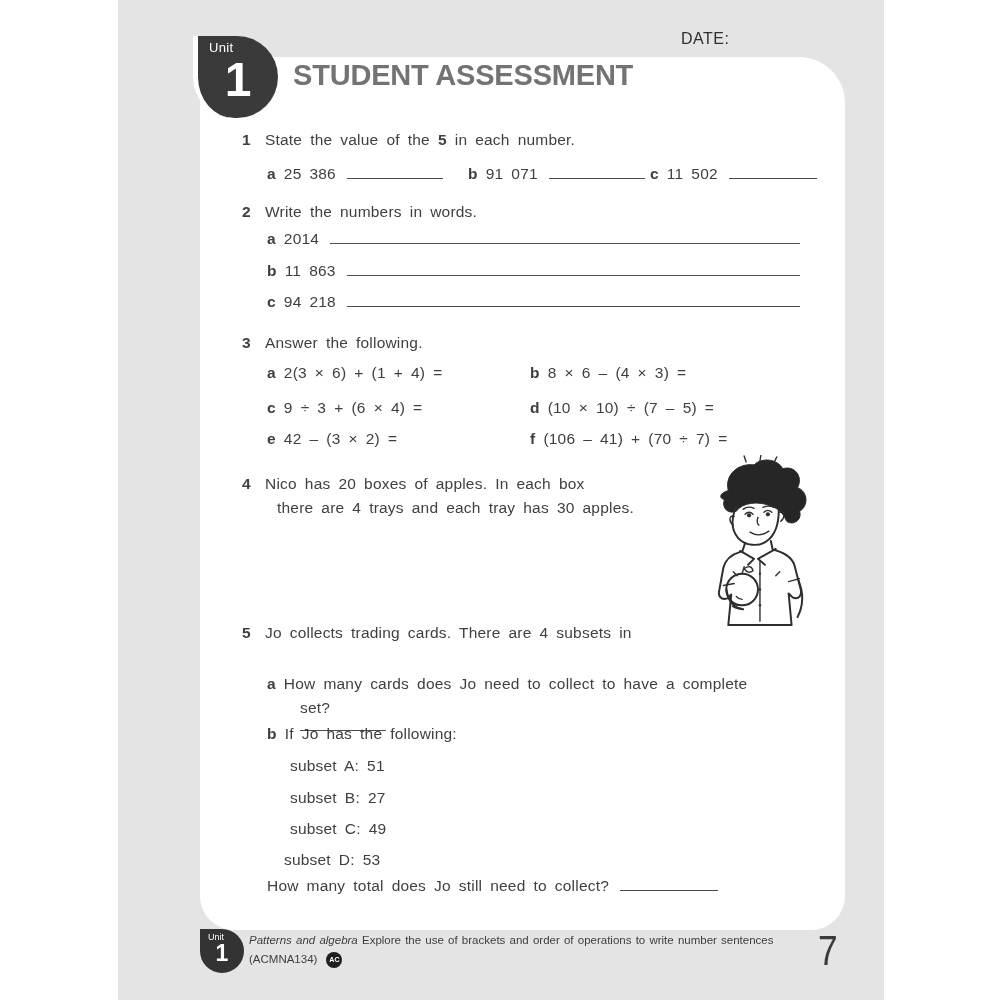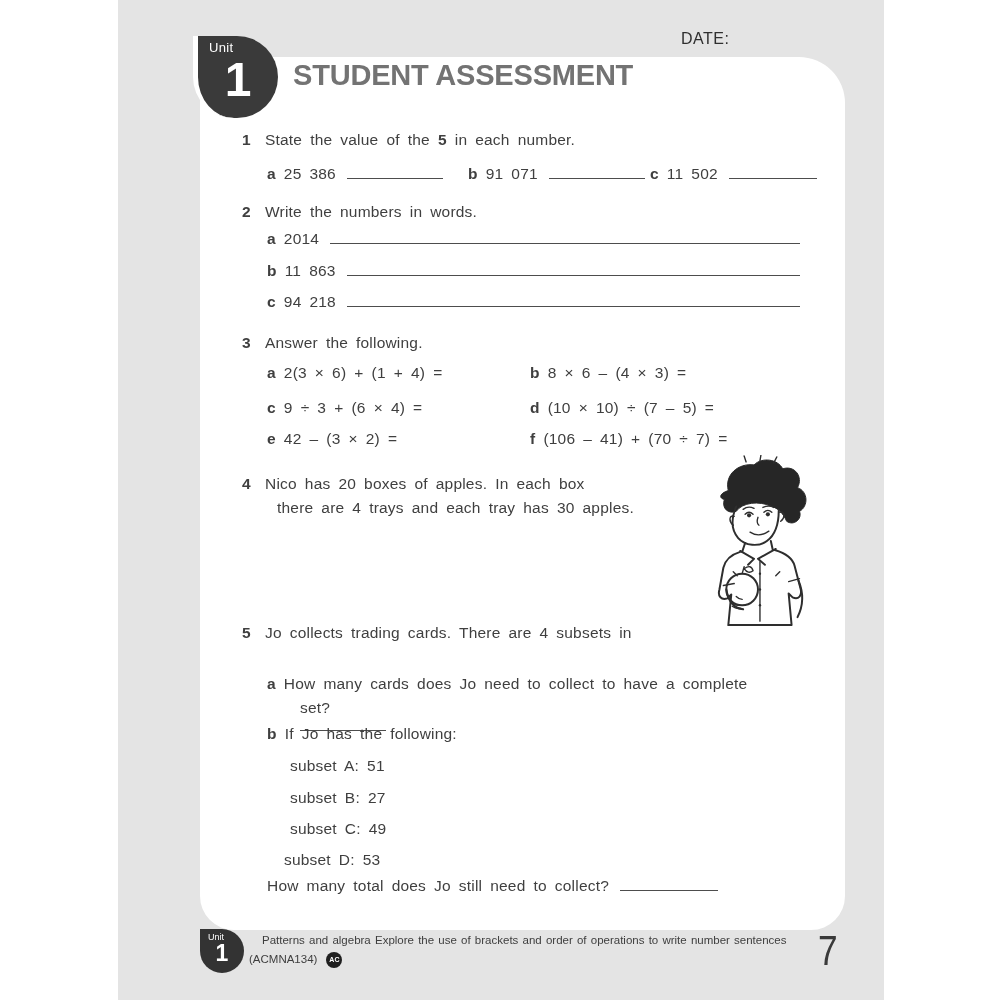--- a/index.html
+++ b/index.html
@@ -16,21 +16,21 @@
   .unit-badge .unit-word{position:absolute;left:11px;top:4px;font-size:13px;letter-spacing:.3px;}
   .unit-badge .unit-num{position:absolute;left:0;right:0;top:16px;text-align:center;
         font-size:48px;font-weight:bold;}
   .page-title{position:absolute;left:293px;top:59px;font-size:29px;font-weight:bold;
         color:#737373;letter-spacing:-.2px;z-index:2;}
   .row{position:absolute;white-space:nowrap;display:flex;align-items:baseline;
         font-size:15.5px;word-spacing:3.5px;letter-spacing:.2px;}
   .qnum{font-weight:bold;width:23px;flex:none;}
   .qletter{font-weight:bold;margin-right:8px;flex:none;}
   .bold{font-weight:bold;}
-  .it{margin-left:13px;}
+  .it{font-style:italic;}
   .ln{border-bottom:1.5px solid #4d4d4d;height:13px;display:inline-block;margin-left:11px;}
   .ln.fill{flex:1;}
   .illustration{position:absolute;left:475px;top:398px;width:162px;height:178px;}
   .footer-badge{position:absolute;left:200px;top:929px;width:44px;height:44px;background:#333333;
         border-radius:0 50% 50% 50%;color:#fff;z-index:2;}
   .footer-badge .unit-word{position:absolute;left:8px;top:3px;font-size:9px;}
   .footer-badge .unit-num{position:absolute;left:0;right:0;top:11px;text-align:center;
         font-size:23px;font-weight:bold;}
   .footer-text{position:absolute;left:249px;top:932px;font-size:11.5px;line-height:17px;
         color:#3e3e3e;word-spacing:1px;}

